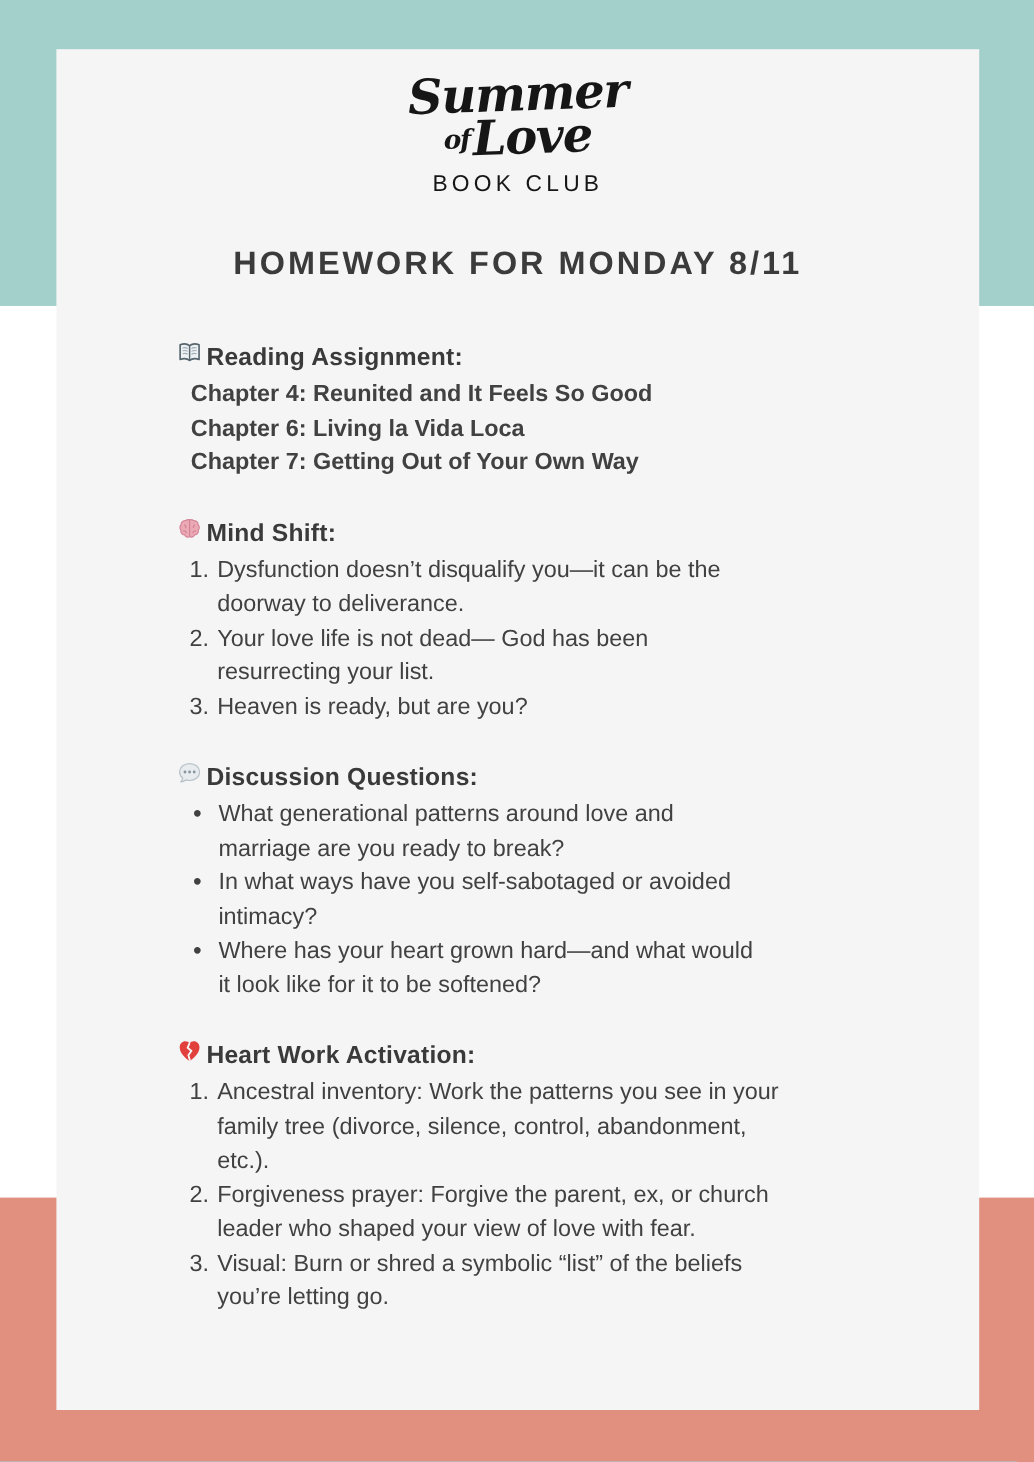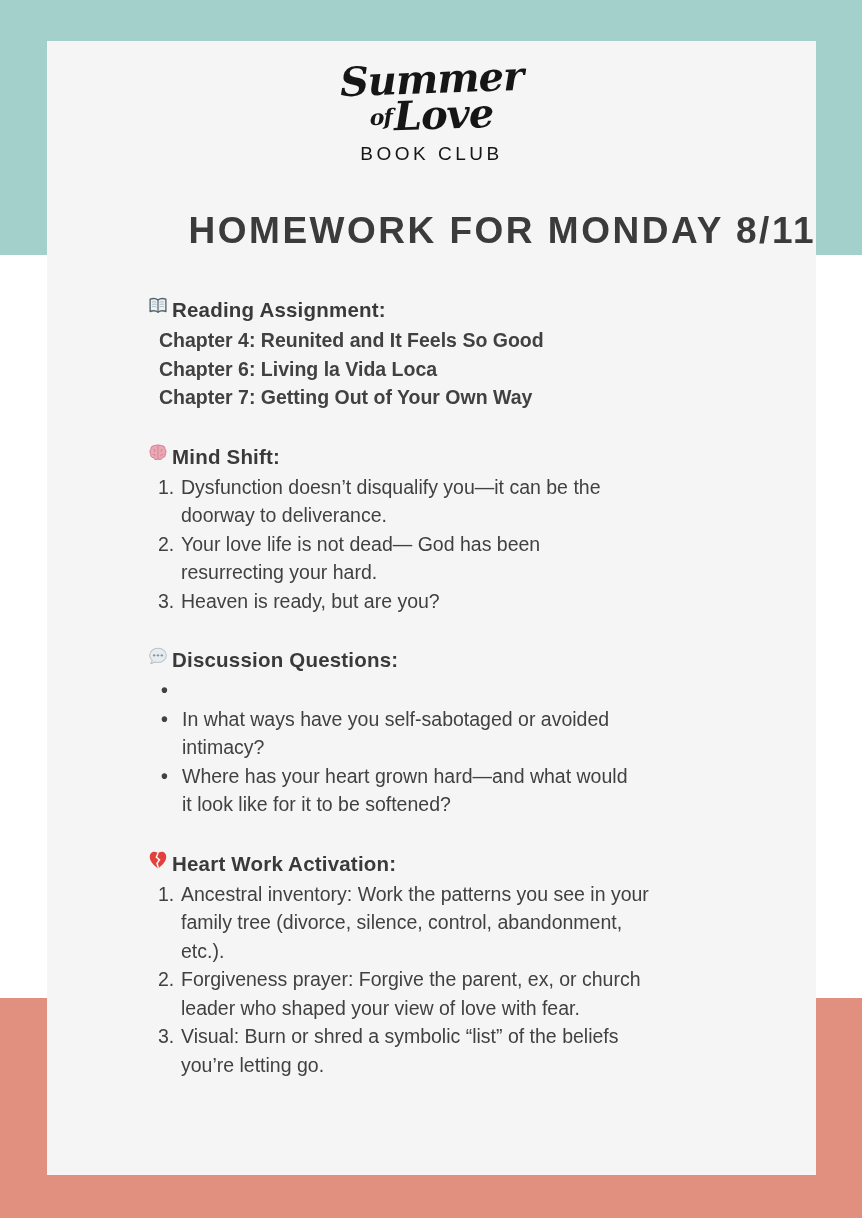--- a/index.html
+++ b/index.html
@@ -31,22 +31,22 @@
     font-family:"DejaVu Serif",serif;font-style:italic;font-weight:bold;
     font-size:40px;line-height:40px;margin-top:-6px;letter-spacing:-1px;transform:rotate(-2deg);
   }
   .logo-of{font-size:22px;vertical-align:6px;margin-right:2px;}
   .logo-sub{
     font-size:19px;font-weight:normal;letter-spacing:3.5px;margin-top:8px;
     font-family:"Liberation Sans",sans-serif;
   }
   
   .title{
-    text-align:right;margin-top:50px;color:var(--title-ink);
-    font-size:37px;line-height:32px;font-weight:800;letter-spacing:2.5px;
+    text-align:center;margin-top:38px;color:var(--title-ink);
+    font-size:27px;line-height:32px;font-weight:800;letter-spacing:2.5px;
     font-family:"Liberation Sans",sans-serif;
   }
   
   .content{margin-top:48px;padding-left:100px;padding-right:56px;font-size:19.5px;}
   .section{margin-top:30px;}
   .section:first-child{margin-top:0;}
   .heading{display:flex;line-height:30px;margin-bottom:1px;}
   .heading .icon{width:22px;height:22px;flex:none;margin-right:3px;display:inline-flex;}
   .heading .icon svg{width:22px;height:22px;}
   .heading-text{font-weight:bold;font-size:20.5px;color:var(--head-ink);letter-spacing:0.2px;}
@@ -113,21 +113,21 @@
             <span class="marker">1.</span>
             <div class="li-lines">
                 <div>Dysfunction doesn’t disqualify you—it can be the</div>
                 <div>doorway to deliverance.</div>
               </div>
           </div>
           <div class="li num">
             <span class="marker">2.</span>
             <div class="li-lines">
                 <div>Your love life is not dead— God has been</div>
-                <div>resurrecting your hard.</div>
+                <div>resurrecting your list.</div>
               </div>
           </div>
           <div class="li num">
             <span class="marker">3.</span>
             <div class="li-lines">
                 <div>Heaven is ready, but are you?</div>
               </div>
           </div>
         </div>
       </div>
@@ -140,20 +140,24 @@
                 <circle cx="7.8" cy="11.3" r="1.3" fill="#8796a0"></circle>
                 <circle cx="12" cy="11.3" r="1.3" fill="#8796a0"></circle>
                 <circle cx="16.2" cy="11.3" r="1.3" fill="#8796a0"></circle>
               </svg>
           </span>
           <span class="heading-text">Discussion Questions:</span>
         </div>
         <div>
           <div class="li bullet">
             <span class="marker">•</span>
+            <div class="li-lines">
+                <div>What generational patterns around love and</div>
+                <div>marriage are you ready to break?</div>
+              </div>
           </div>
           <div class="li bullet">
             <span class="marker">•</span>
             <div class="li-lines">
                 <div>In what ways have you self-sabotaged or avoided</div>
                 <div>intimacy?</div>
               </div>
           </div>
           <div class="li bullet">
             <span class="marker">•</span>

